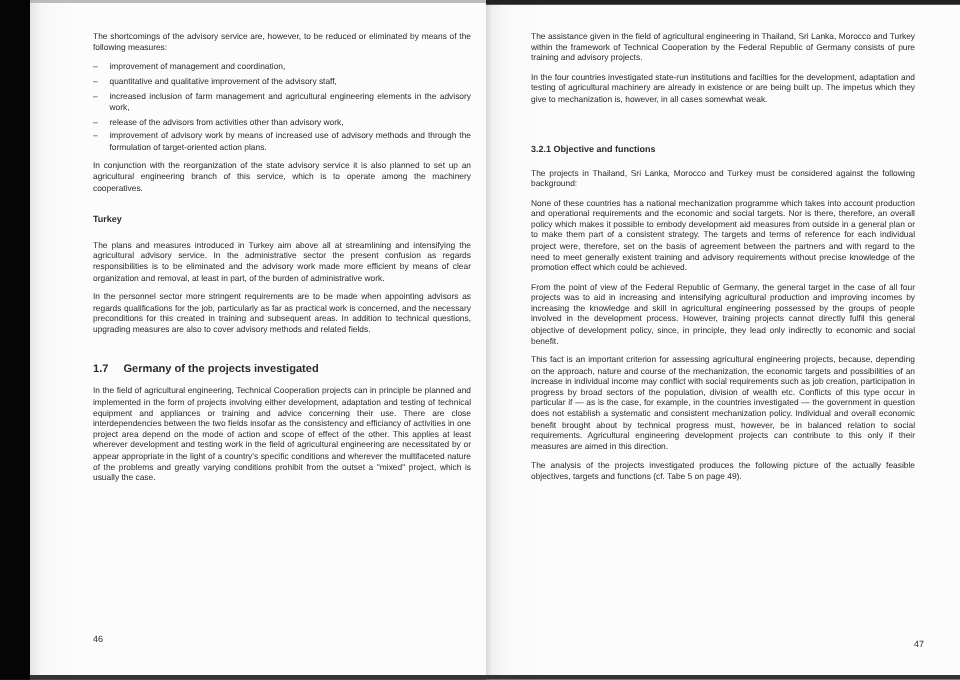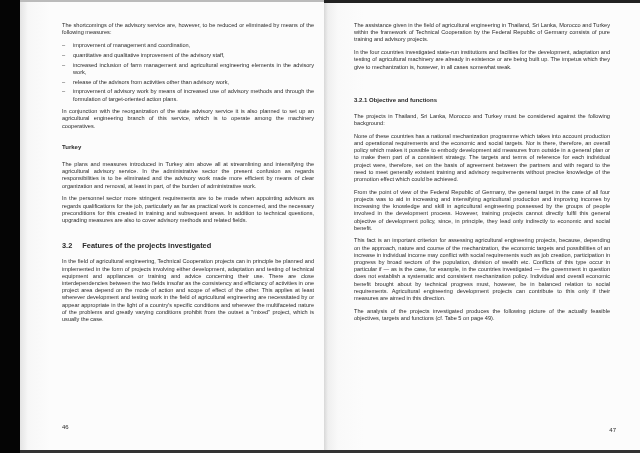--- a/index.html
+++ b/index.html
@@ -59,21 +59,21 @@
       <li>quantitative and qualitative improvement of the advisory staff,</li>
       <li>increased inclusion of farm management and agricultural engineering elements in the advisory work,</li>
       <li>release of the advisors from activities other than advisory work,</li>
       <li>improvement of advisory work by means of increased use of advisory methods and through the formulation of target-oriented action plans.</li>
     </ul>
     <p>In conjunction with the reorganization of the state advisory service it is also planned to set up an agricultural engineering branch of this service, which is to operate among the machinery cooperatives.</p>
     <div class="subhead">Turkey</div>
     <p>The plans and measures introduced in Turkey aim above all at streamlining and intensifying the agricultural advisory service. In the administrative sector the present confusion as regards responsibilities is to be eliminated and the advisory work made more efficient by means of clear organization and removal, at least in part, of the burden of administrative work.</p>
     <p>In the personnel sector more stringent requirements are to be made when appointing advisors as regards qualifications for the job, particularly as far as practical work is concerned, and the necessary preconditions for this created in training and subsequent areas. In addition to technical questions, upgrading measures are also to cover advisory methods and related fields.</p>
     <div class="section-head">
-      <span class="num">3.2</span><span>Features of the projects investigated</span>
+      <span class="num">1.7</span><span>Germany of the projects investigated</span>
     </div>
     <p>In the field of agricultural engineering, Technical Cooperation projects can in principle be planned and implemented in the form of projects involving either development, adaptation and testing of technical equipment and appliances or training and advice concerning their use. There are close interdependencies between the two fields insofar as the consistency and efficiancy of activities in one project area depend on the mode of action and scope of effect of the other. This applies at least wherever development and testing work in the field of agricultural engineering are necessitated by or appear appropriate in the light of a country's specific conditions and wherever the multifaceted nature of the problems and greatly varying conditions prohibit from the outset a "mixed" project, which is usually the case.</p>
   </div>
   <div class="page-num">46</div>
 </div>
 
 <div class="page page-right">
   <div class="content">
     <p>The assistance given in the field of agricultural engineering in Thailand, Sri Lanka, Morocco and Turkey within the framework of Technical Cooperation by the Federal Republic of Germany consists of pure training and advisory projects.</p>
     <p>In the four countries investigated state-run institutions and facilties for the development, adaptation and testing of agricultural machinery are already in existence or are being built up. The impetus which they give to mechanization is, however, in all cases somewhat weak.</p>

